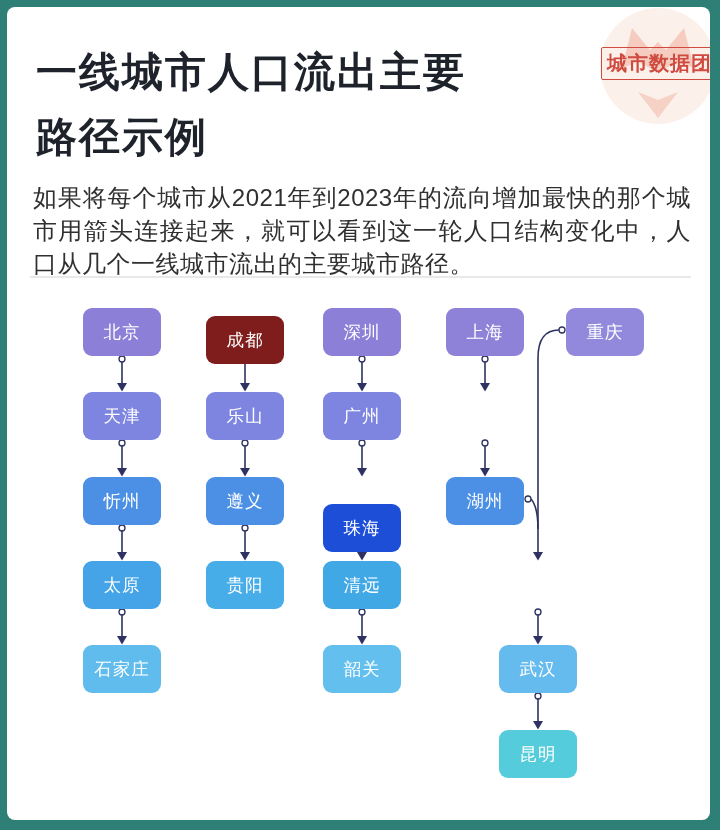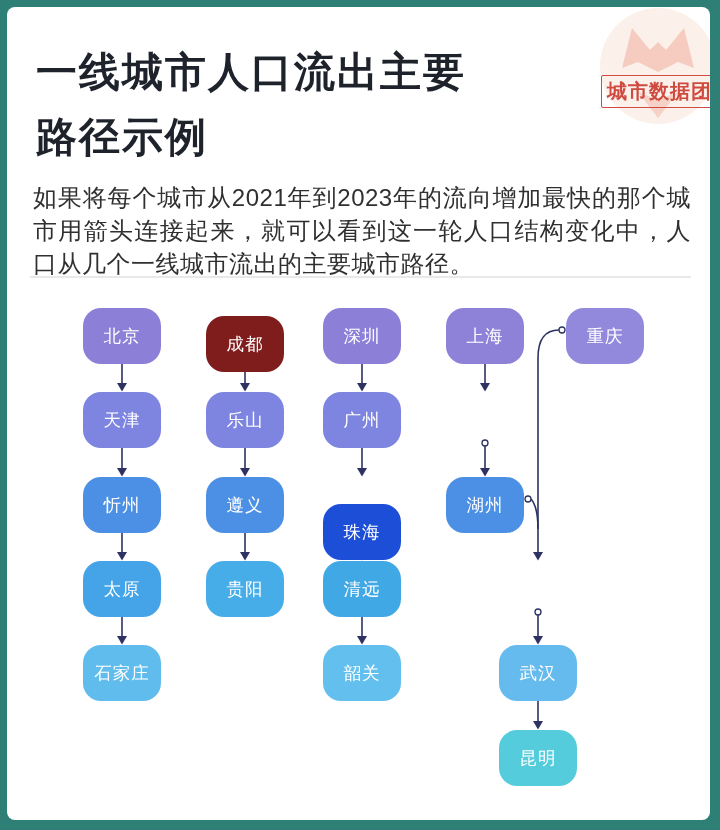--- a/index.html
+++ b/index.html
@@ -27,26 +27,26 @@
     letter-spacing:0.5px;text-align:justify;
   }
   .divider{
     position:absolute;left:30px;top:276px;width:661px;height:1.5px;
     background:#e9e9ec;
   }
   .logo-badge{
     position:absolute;left:601px;top:47px;
     padding:2px 5px;border:1.5px solid #cf4a3f;border-radius:2px;
     color:#cf4a3f;font-size:20px;font-weight:600;letter-spacing:1px;
-    background:transparent;z-index:2;margin-top:28px;
+    background:transparent;z-index:2;
   }
   .watermark{position:absolute;left:592px;top:6px;z-index:1;}
 
   .node{
-    position:absolute;width:78px;height:56px;border-radius:18px;
+    position:absolute;width:78px;height:48px;border-radius:9px;
     display:flex;align-items:center;justify-content:center;
     color:#ffffff;font-size:17.5px;font-weight:500;letter-spacing:1px;
     z-index:3;
   }
   #edge-layer{position:absolute;left:0;top:0;z-index:2;pointer-events:none;}
 </style>
 </head>
 <body>
 
 <div class="page">

